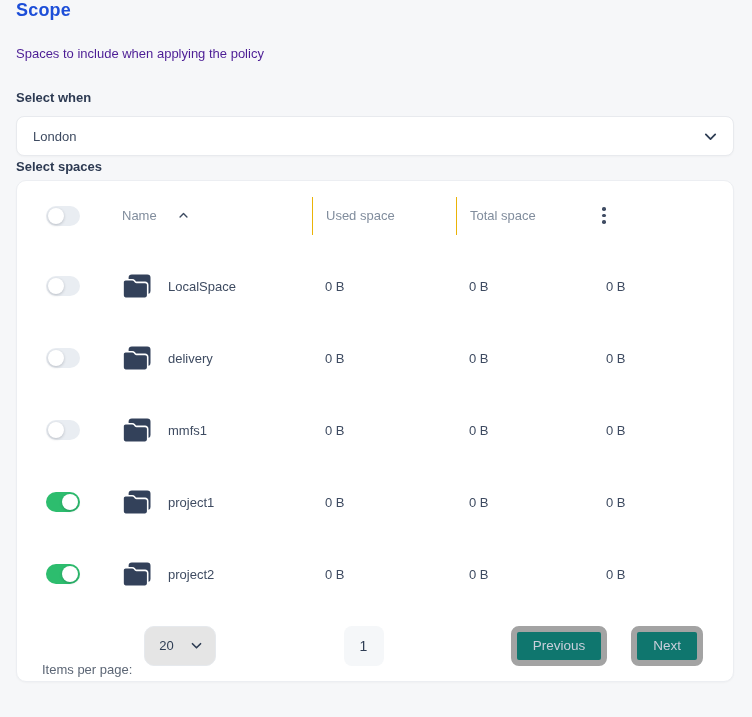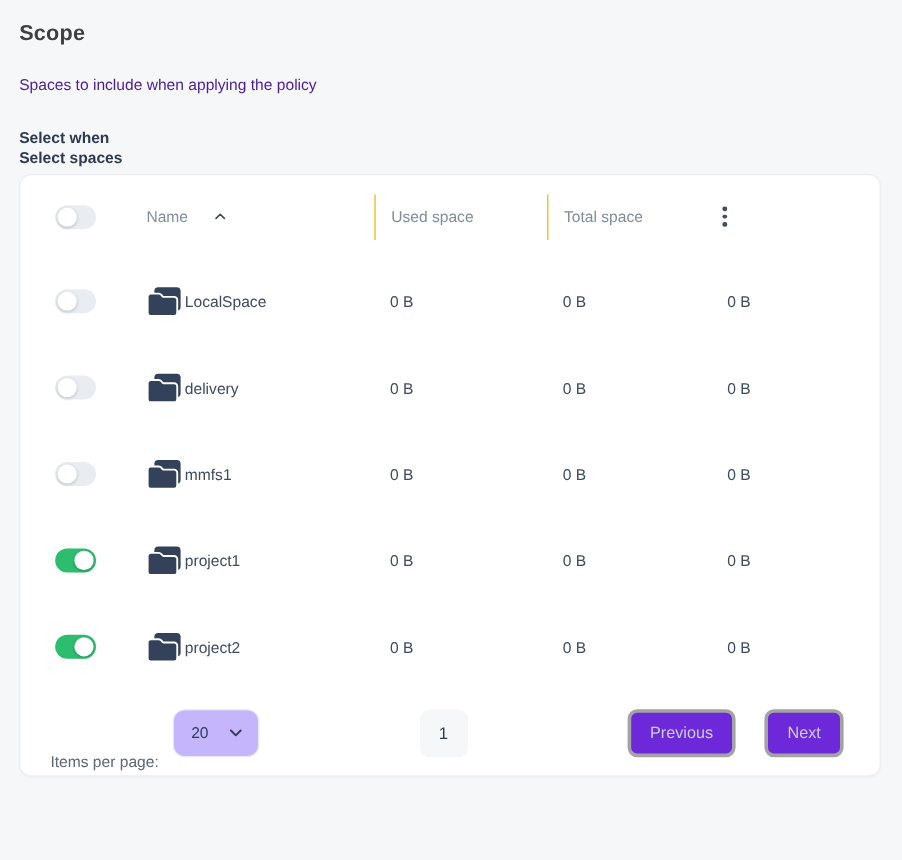--- a/index.html
+++ b/index.html
@@ -6,25 +6,24 @@
   html, body { width: 752px; height: 717px; }
   body {
     background: #f6f7f9;
     font-family: "Liberation Sans", "DejaVu Sans", sans-serif;
     color: #3e4b61;
     overflow: hidden;
   }
   .page { padding: 0 18px 0 16px; }
 
   .page-title {
-    margin-top: 17px;
     font-size: 18px;
     line-height: 20px;
     font-weight: 700;
-    color: #404040;
+    color: #1d4ed8;
     letter-spacing: .2px;
   }
   .subtitle {
     margin-top: 26px;
     font-size: 13px;
     line-height: 16px;
     color: #4c1d95;
   }
   .field-label {
     font-size: 13px;
@@ -95,21 +94,21 @@
     cursor: pointer;
     margin-left: 2px;
   }
   .kebab i {
     width: 3.5px; height: 3.5px;
     border-radius: 50%;
     background: #3f4c63;
   }
 
   .trow { height: 72px; font-size: 13px; color: #3e4b61; }
-  .name-cell { display: flex; align-items: center; gap: 2px; }
+  .name-cell { display: flex; align-items: center; gap: 16px; }
 
   .toggle {
     width: 34px; height: 20px;
     border-radius: 10px;
     background: #e9edf2;
     position: relative;
     cursor: pointer;
     flex: none;
   }
   .toggle .knob {
@@ -127,21 +126,21 @@
     height: 71px;
     display: flex;
     align-items: center;
     padding: 0 30px 0 25px;
     gap: 12px;
   }
   .per-page-label { font-size: 13px; color: #5c6675; margin-top: 48px; }
   .per-page-select {
     height: 40px;
     min-width: 72px;
-    background: #c4b5fd;
+    background: #e5e5e5;
     border: 1px solid #e6e9ed;
     border-radius: 10px;
     display: flex;
     align-items: center;
     justify-content: space-between;
     gap: 9px;
     padding: 0 12px 0 14px;
     font-size: 13px;
     color: #2e3d54;
     cursor: pointer;
@@ -154,41 +153,49 @@
     display: flex;
     align-items: center;
     justify-content: center;
     font-size: 14px;
     color: #2e3d54;
     cursor: pointer;
   }
   .pager-buttons { display: flex; gap: 24px; }
   .pager-btn {
     height: 40px;
-    background: #6d28d9;
-    border: 3px solid #a3a3a3;
+    background: #0f766e;
+    border: 6px solid #a3a3a3;
     border-radius: 8px;
     padding: 0 16px;
     font-family: inherit;
     font-size: 13.5px;
     color: #c9cfdb;
     cursor: pointer;
   }
   svg { display: block; }
 </style>
 </head>
 <body>
 
 <div class="page">
 
   <h1 class="page-title">Scope</h1>
   <p class="subtitle">Spaces to include when applying the policy</p>
 
   <div class="field-label label-site">Select when</div>
 
+  <div class="select-box">
+    <span>London</span>
+    <span>
+      <svg width="15" height="15" viewBox="0 0 16 16">
+          <path d="M3 5.8l5 5 5-5" stroke="#2e3d54" stroke-width="1.9" fill="none" stroke-linecap="round" stroke-linejoin="round"></path>
+        </svg>
+    </span>
+  </div>
 
   <div class="field-label label-spaces">Select spaces</div>
 
   <div class="card">
 
     <div class="grid-row thead">
       <div>
         <div class="toggle">
             <span class="knob"></span>
           </div>

